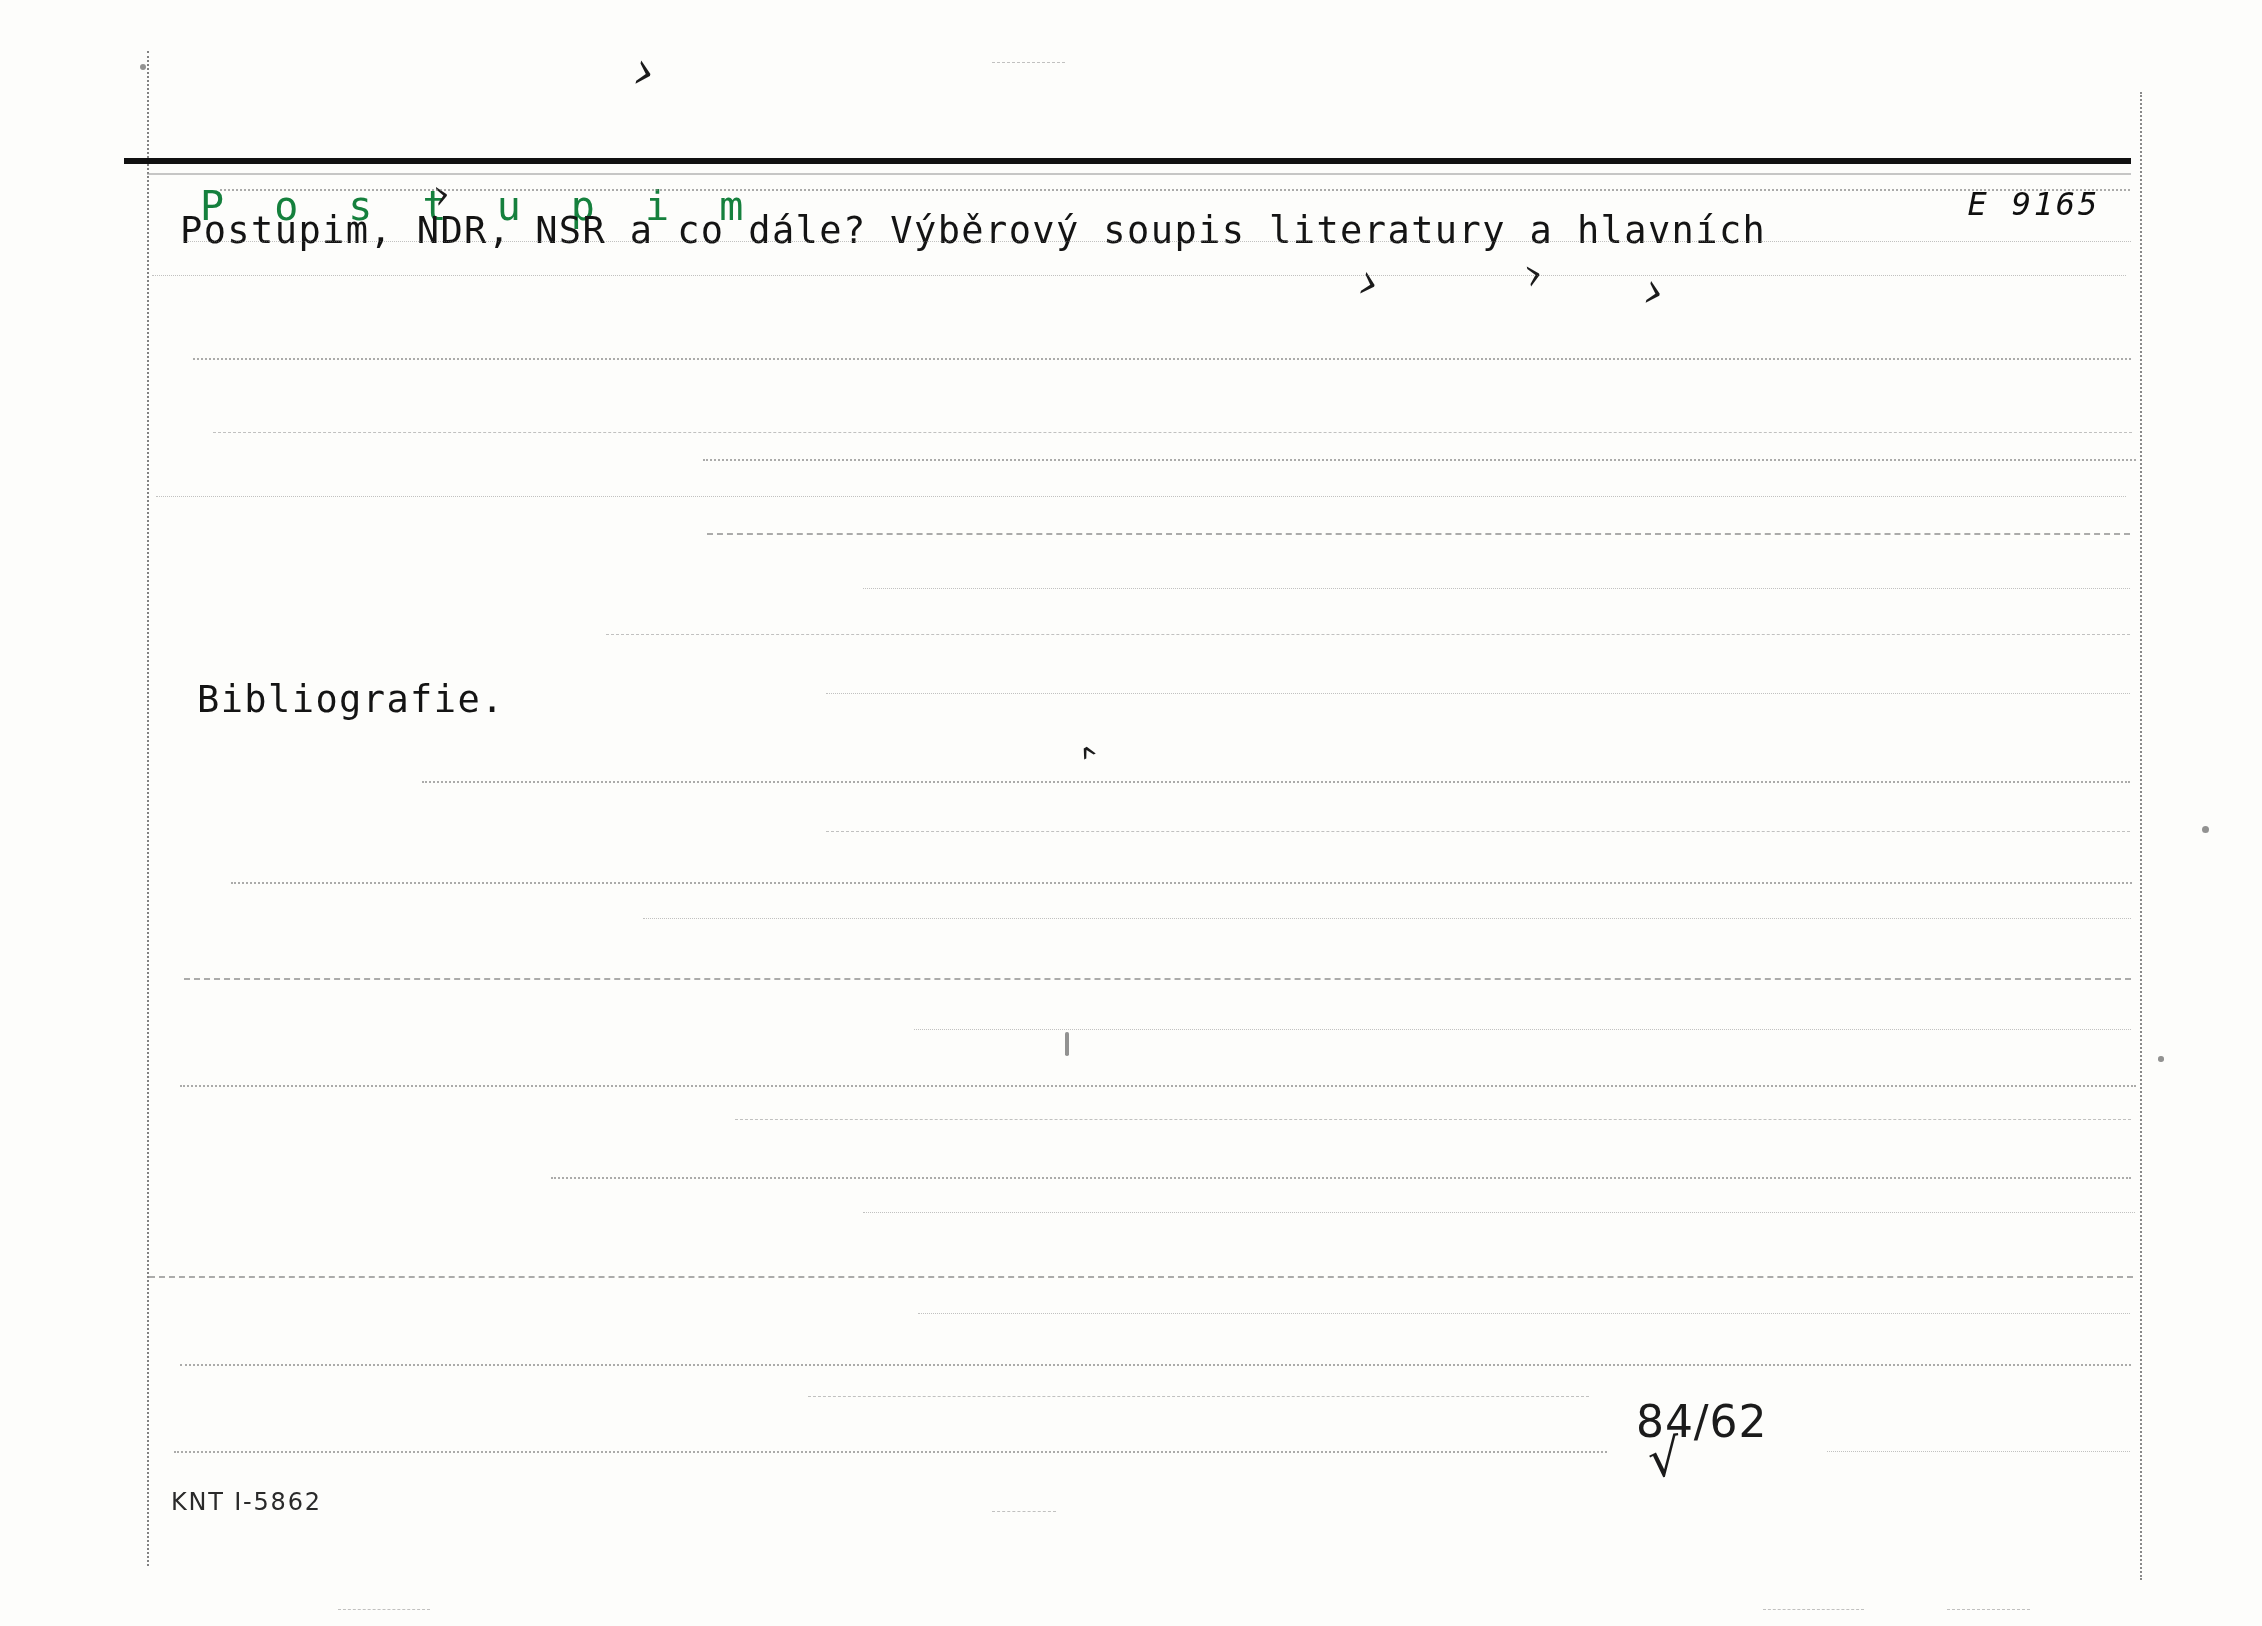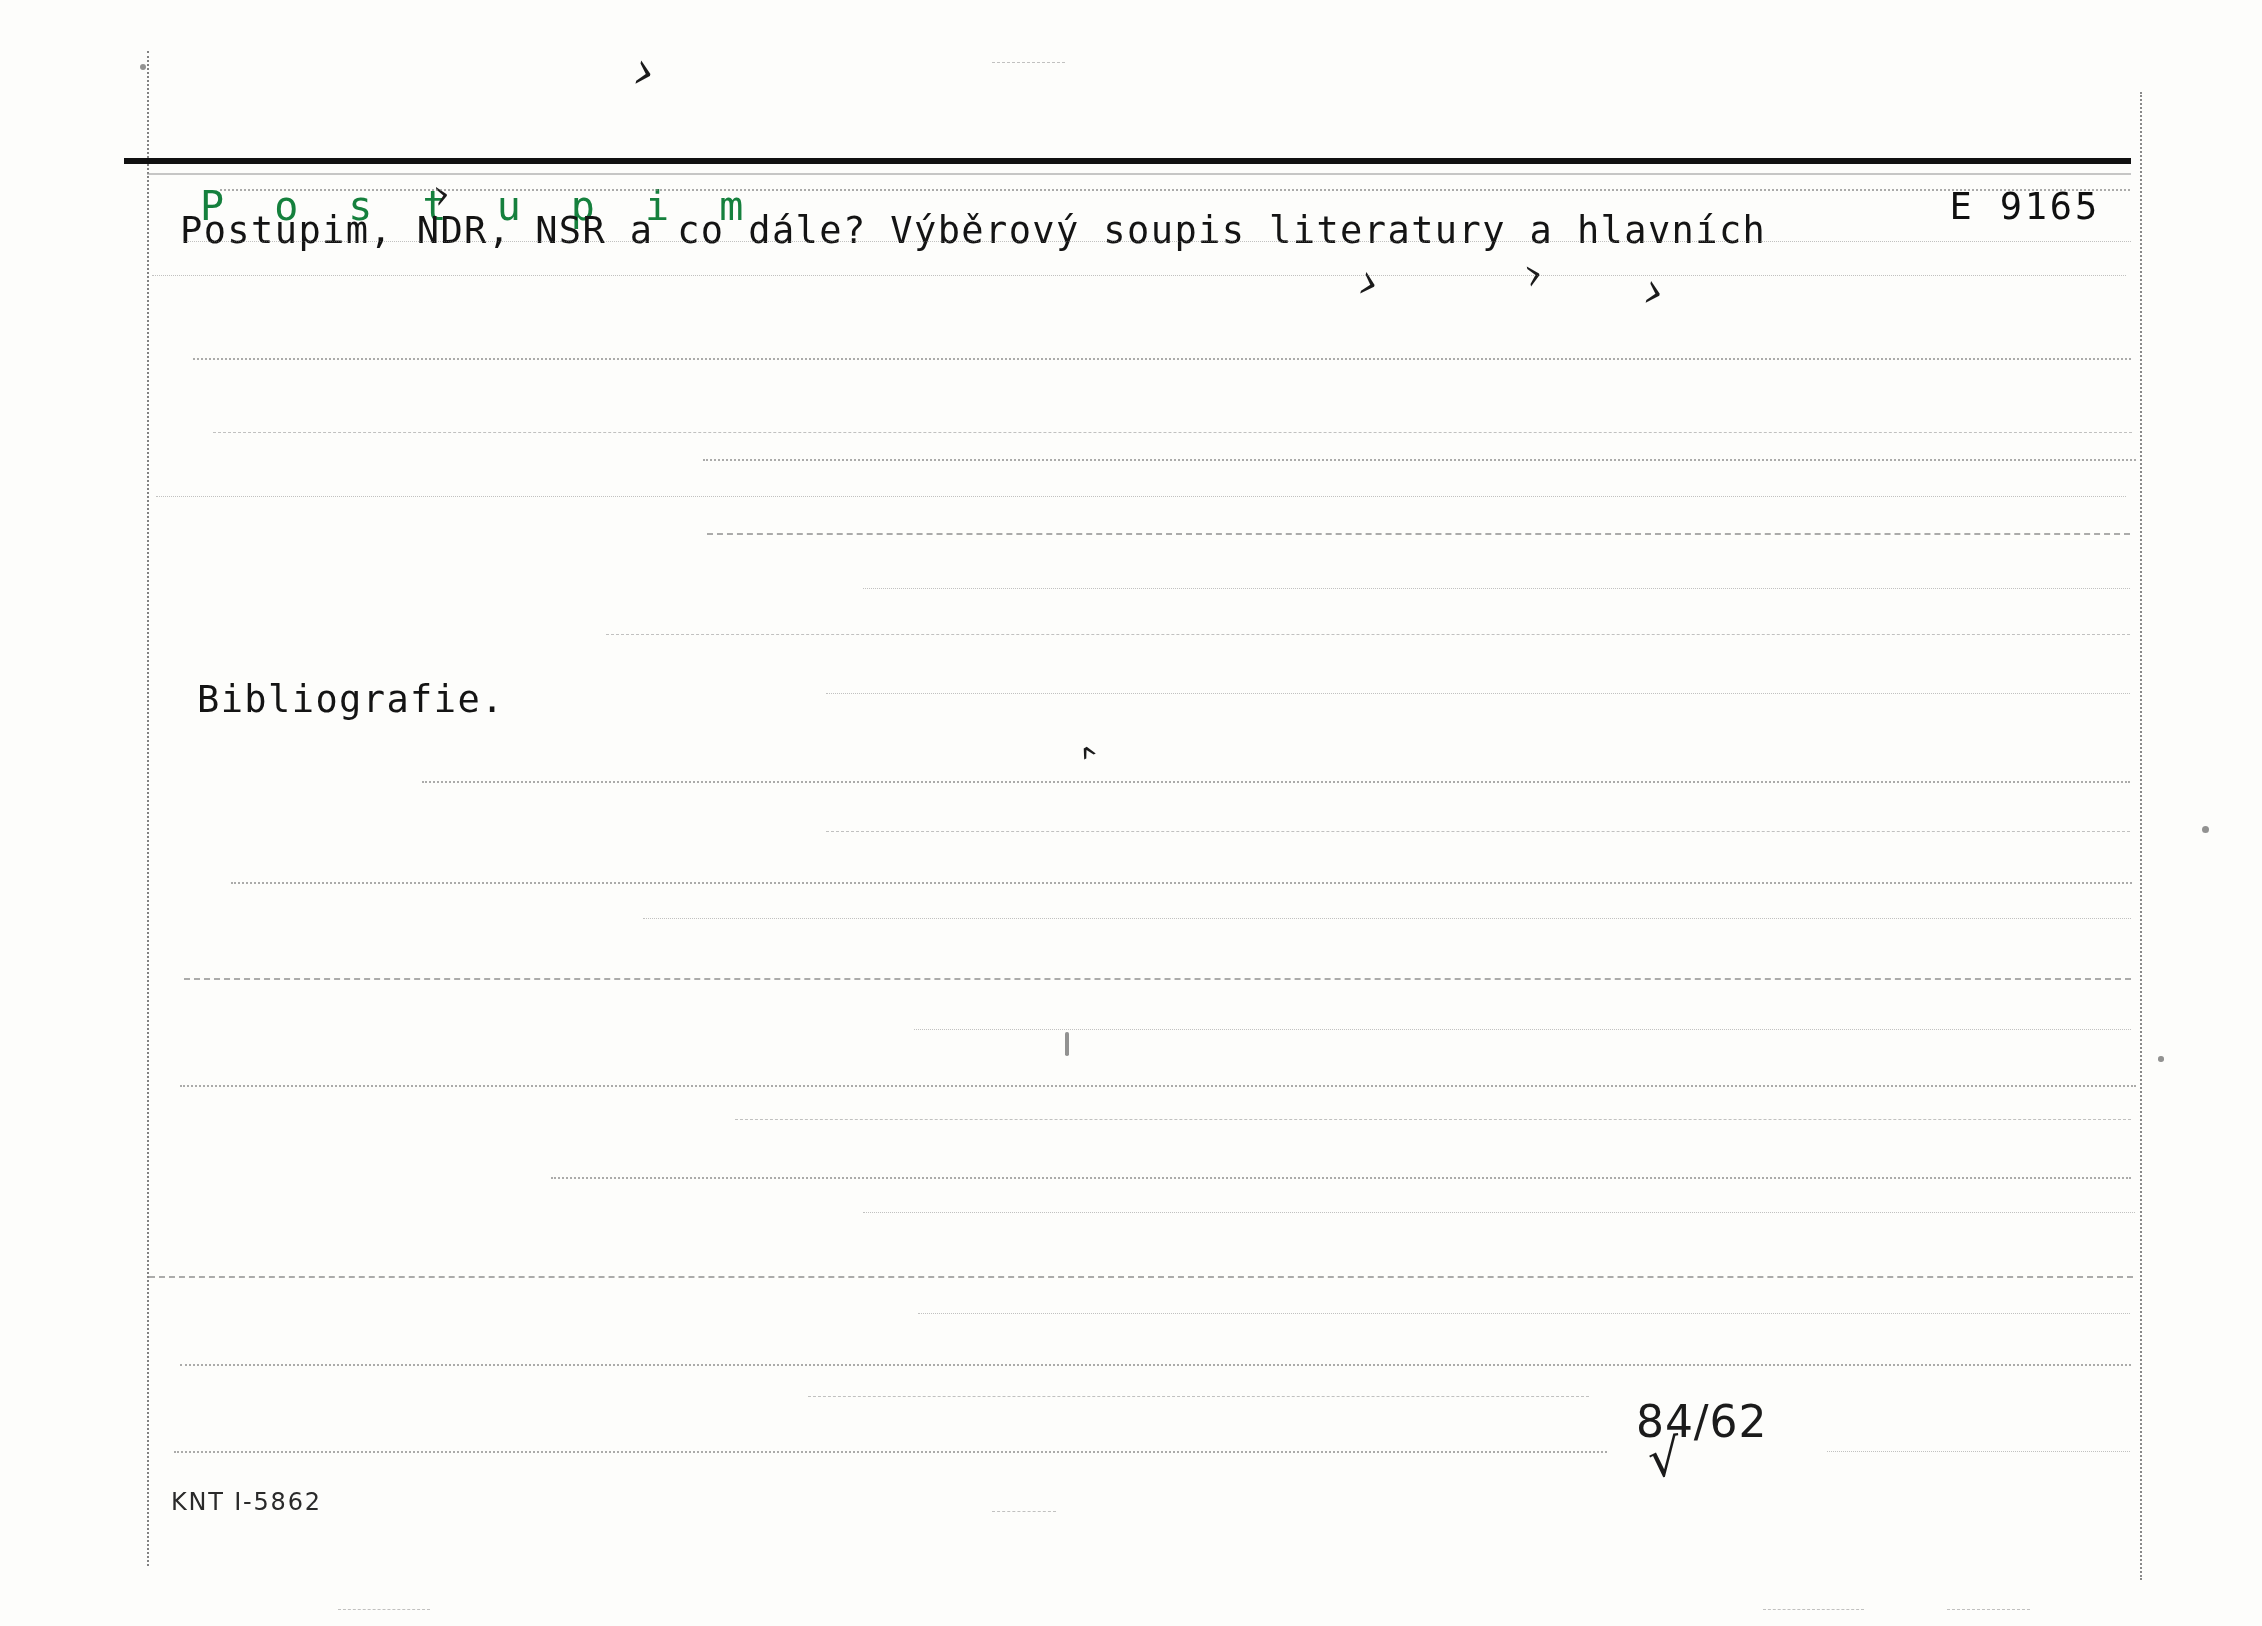--- a/index.html
+++ b/index.html
@@ -59,24 +59,25 @@
     left: 200px; top: 99px;
     font-size: 40px;
     letter-spacing: 13px;
     color: #15803d;
     font-family: "DejaVu Sans Mono", monospace;
     white-space: nowrap;
   }
   .hdr-code {
     position: absolute;
     right: 163px; top: 101px;
-    font-size: 37px;
+    font-size: 32px;
     letter-spacing: 2.8px;
     color: #101010;
     white-space: nowrap;
+    font-style: italic;
   }
   .hdr-rule {
     position: absolute;
     left: 124px; top: 158px;
     width: 2007px;
     height: 5.5px;
     background: #111;
   }
   .hdr-rule-2 {
     position: absolute;

